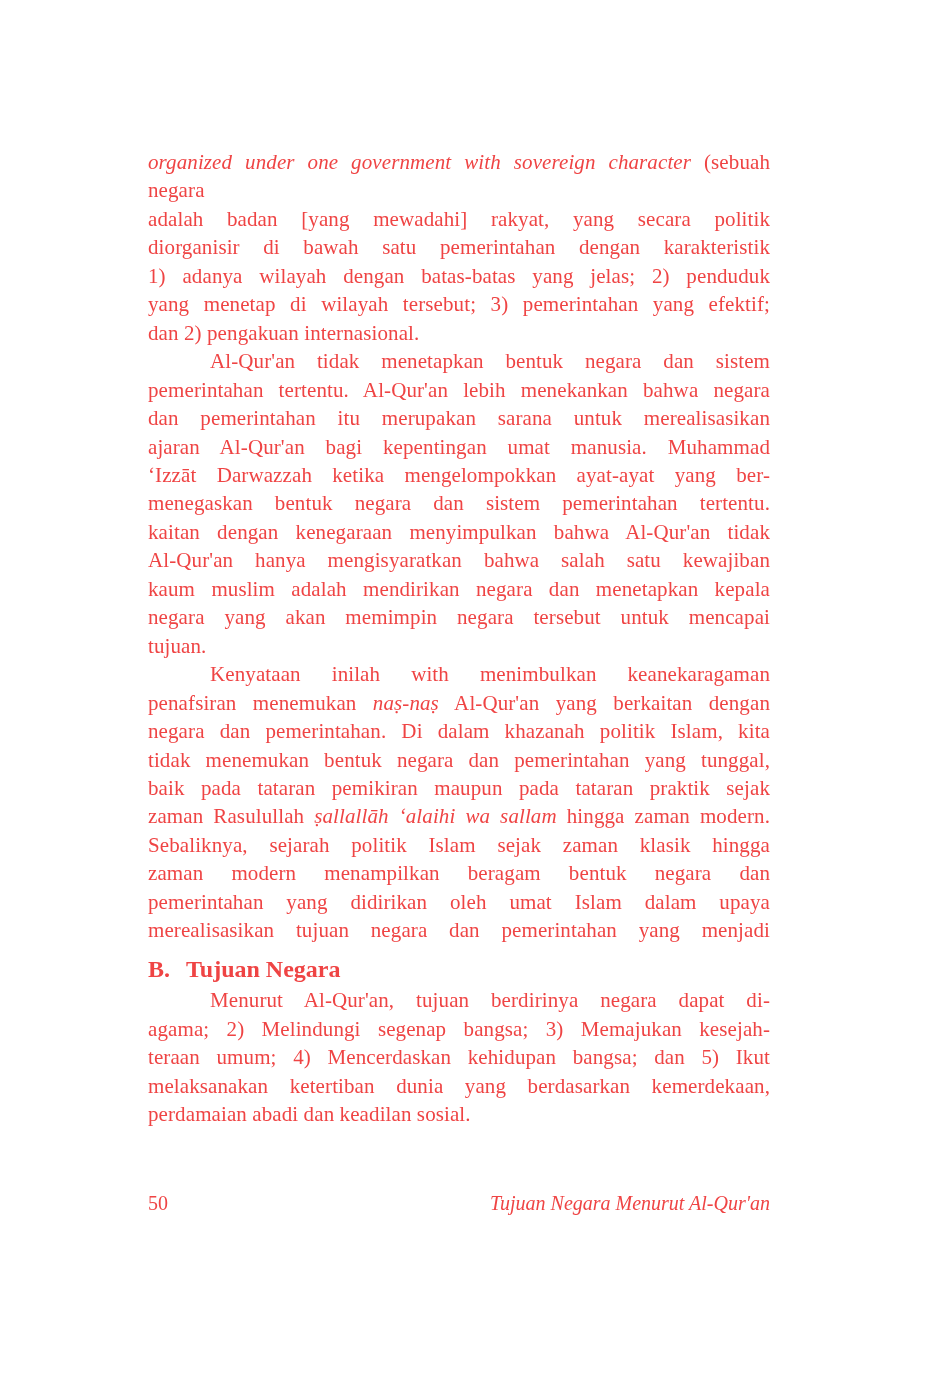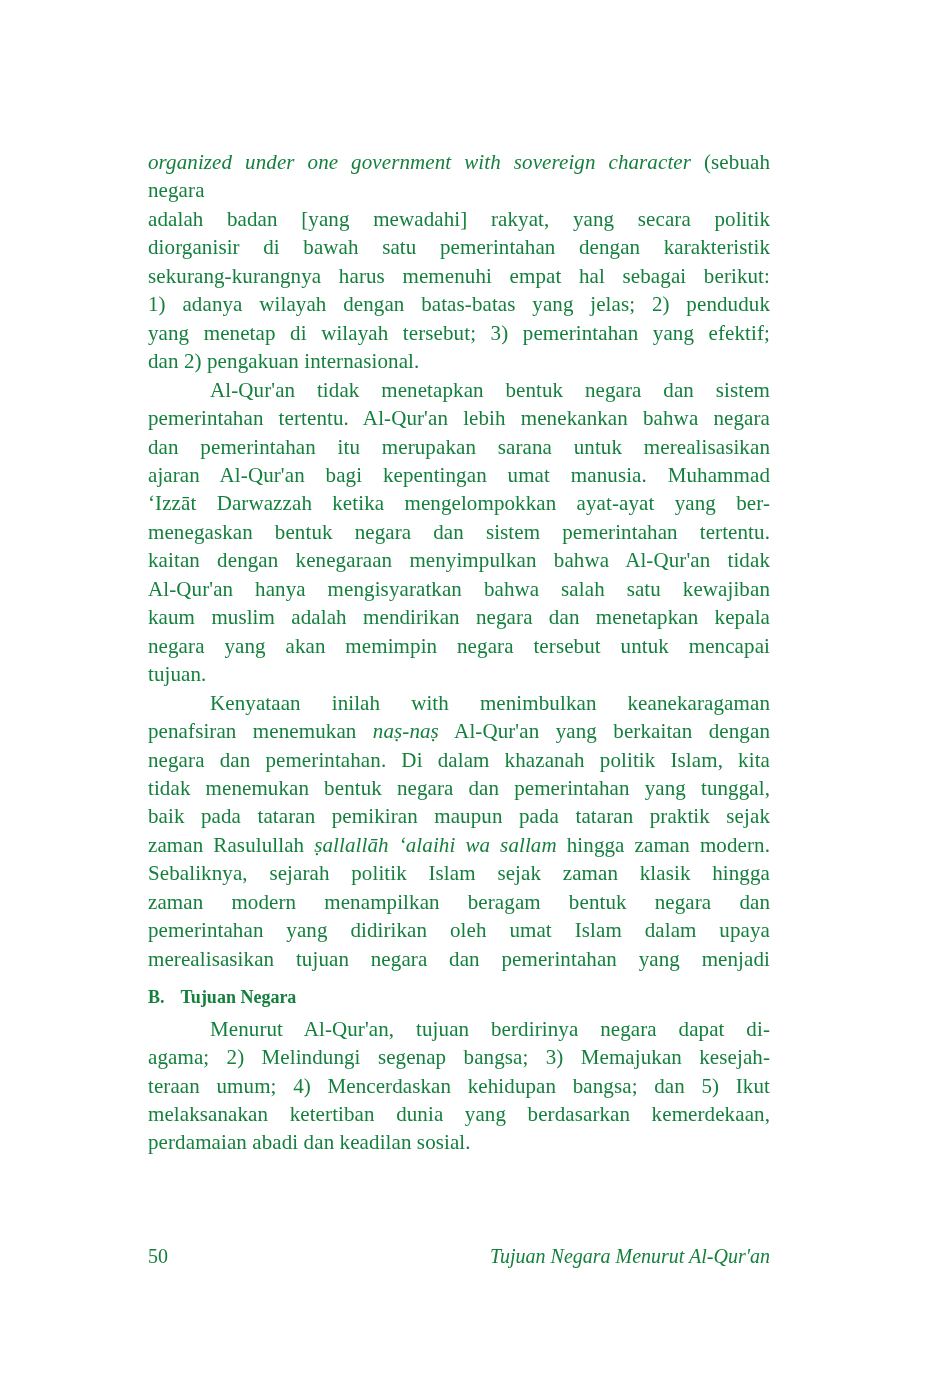--- a/index.html
+++ b/index.html
@@ -9,21 +9,21 @@
   body {
     width: 946px;
     height: 1388px;
     background: #ffffff;
   }
   .page {
     position: relative;
     width: 946px;
     height: 1388px;
     background: #ffffff;
-    color: #15803d;
+    color: #ef4444;
     font-family: "Liberation Serif", "DejaVu Serif", serif;
     overflow: hidden;
   }
   .body-col {
     position: absolute;
     left: 148px;
     top: 148px;
     width: 622px;
   }
   .paragraph {
@@ -46,55 +46,54 @@
     font-style: italic;
   }
   sup.fn {
     font-size: 13px;
     line-height: 0;
     vertical-align: baseline;
     position: relative;
     top: -9px;
   }
   .section-heading {
-    font-size: 18px;
+    font-size: 24px;
     font-weight: bold;
     line-height: 28.45px;
     margin-top: 10px;
     margin-bottom: 3px;
     text-align: left;
   }
   .heading-label {
     margin-right: 16px;
   }
   .footer {
     position: absolute;
     left: 148px;
-    top: 1242px;
+    top: 1189px;
     width: 622px;
     display: flex;
     justify-content: space-between;
     align-items: baseline;
     font-size: 20px;
     line-height: 28px;
   }
   .running-title {
     font-style: italic;
   }
 </style>
 </head>
 <body>
 
 <div class="page">
   <main class="body-col">
       <div class="paragraph">
         <div class="line"><span class="it">organized under one government with sovereign character</span><span> (sebuah negara</span></div>
         <div class="line"><span>adalah badan [yang mewadahi] rakyat, yang secara politik</span></div>
         <div class="line"><span>diorganisir di bawah satu pemerintahan dengan karakteristik</span></div>
-        <div class="line"><span>sekurang-kurangnya harus memenuhi empat hal sebagai berikut:</span></div>
         <div class="line"><span>1) adanya wilayah dengan batas-batas yang jelas; 2) penduduk</span></div>
         <div class="line"><span>yang menetap di wilayah tersebut; 3) pemerintahan yang efektif;</span></div>
         <div class="line last"><span>dan 2) pengakuan internasional.</span></div>
       </div>
       <div class="paragraph">
         <div class="line indent"><span>Al-Qur'an tidak menetapkan bentuk negara dan sistem</span></div>
         <div class="line"><span>pemerintahan tertentu. Al-Qur'an lebih menekankan bahwa negara</span></div>
         <div class="line"><span>dan pemerintahan itu merupakan sarana untuk merealisasikan</span></div>
         <div class="line"><span>ajaran Al-Qur'an bagi kepentingan umat manusia. Muhammad</span></div>
         <div class="line"><span>‘Izzāt Darwazzah ketika mengelompokkan ayat-ayat yang ber-</span></div>

